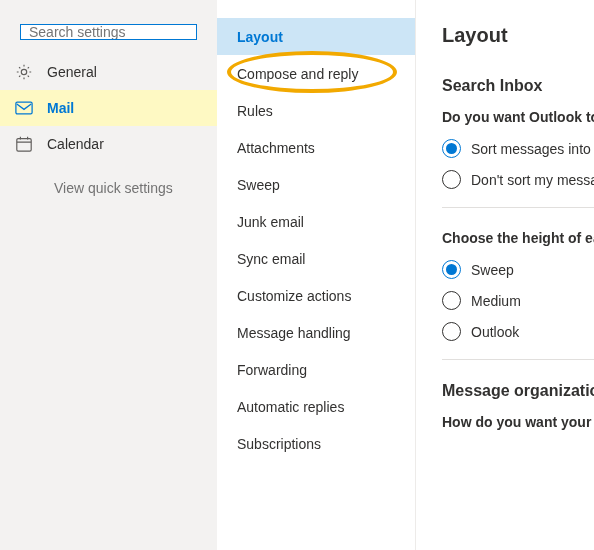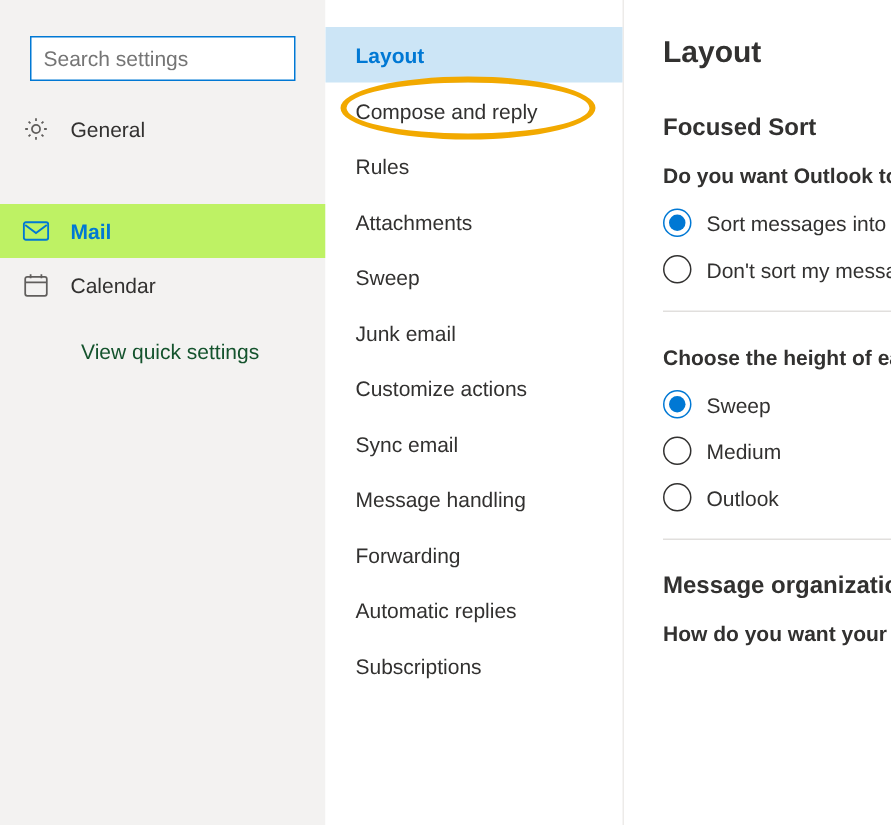--- a/index.html
+++ b/index.html
@@ -20,46 +20,45 @@
     flex-shrink: 0;
   }
   .col1 h1 {
     font-size: 20px;
     font-weight: 600;
     padding: 0 20px 18px 20px;
   }
   .search-wrap { padding: 0 20px 14px 20px; }
   .search {
     width: 100%;
-    height: 30px;
+    height: 16px;
     border: 1px solid #0078d4;
     background: #fff;
     padding: 0 8px;
     font-size: 14px;
     color: #323130;
     outline: none;
   }
   .nav-item {
     display: flex;
     align-items: center;
     height: 36px;
     padding: 0 15px;
     cursor: pointer;
     gap: 14px;
   }
   .nav-item.selected {
-    background: #bef264;
+    background: #fef9c3;
     color: #0078d4;
     font-weight: 600;
-    margin-top: 32px;
   }
   .nav-item .ico { width: 18px; display:flex; align-items:center; justify-content:center; }
   .quick-link {
     padding: 18px 20px 0 54px;
-    color: #14532d;
+    color: #737373;
     font-size: 14px;
     cursor: pointer;
   }
   .col2 {
     width: 199px;
     background: #fff;
     padding-top: 18px;
     border-right: 1px solid #edebe9;
     flex-shrink: 0;
   }
@@ -167,43 +166,43 @@
   <div class="sub-item">
     <span>Attachments</span>
   </div>
   <div class="sub-item">
     <span>Sweep</span>
   </div>
   <div class="sub-item">
     <span>Junk email</span>
   </div>
   <div class="sub-item">
+    <span>Sync email</span>
+  </div>
+  <div class="sub-item">
     <span>Customize actions</span>
-  </div>
-  <div class="sub-item">
-    <span>Sync email</span>
   </div>
   <div class="sub-item">
     <span>Message handling</span>
   </div>
   <div class="sub-item">
     <span>Forwarding</span>
   </div>
   <div class="sub-item">
     <span>Automatic replies</span>
   </div>
   <div class="sub-item">
     <span>Subscriptions</span>
   </div>
 </div>
 
 <div class="col3">
   <h2>Layout</h2>
 
-  <div class="section-title">Focused Sort</div>
+  <div class="section-title">Search Inbox</div>
   <div class="section-sub">Do you want Outlook to</div>
   <div class="radio-row">
     <span class="radio checked"></span>
     <span>Sort messages into F</span>
   </div>
   <div class="radio-row">
     <span class="radio"></span>
     <span>Don't sort my messag</span>
   </div>
 

